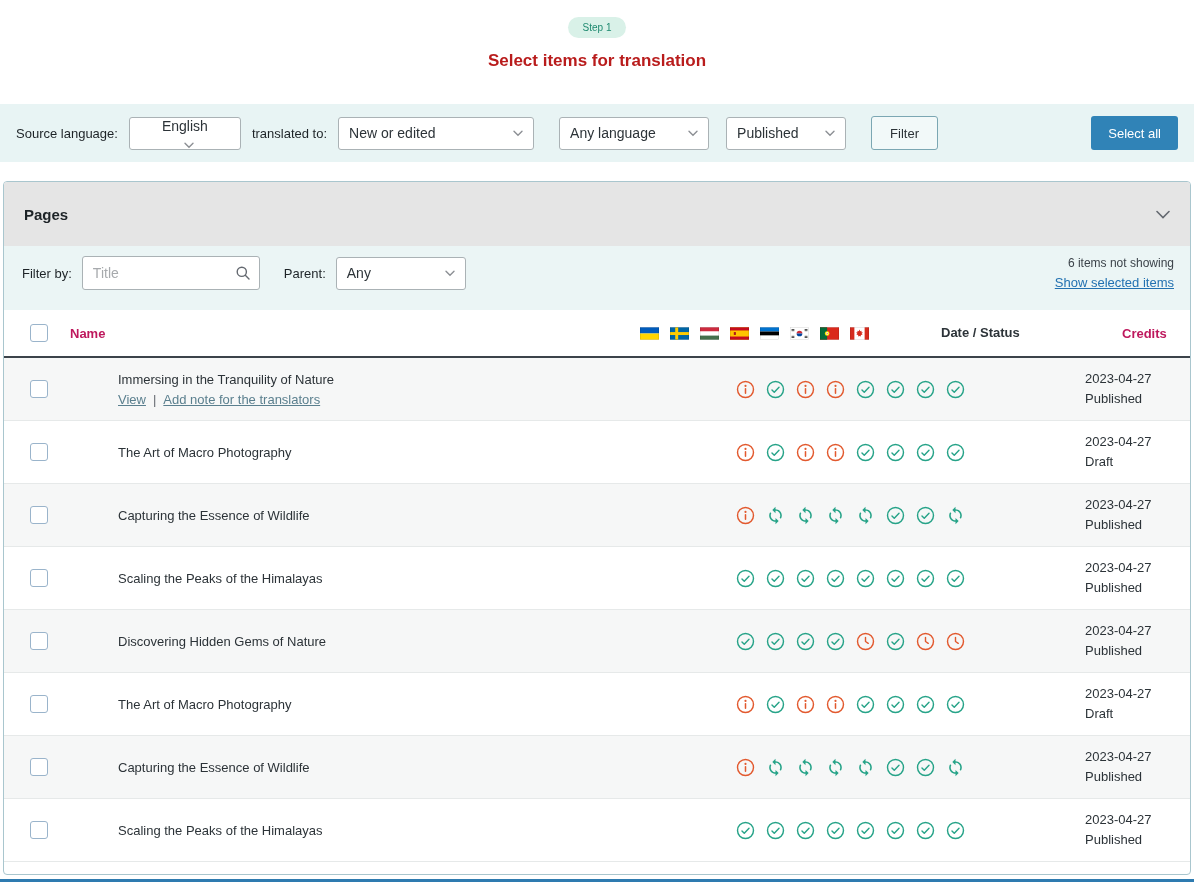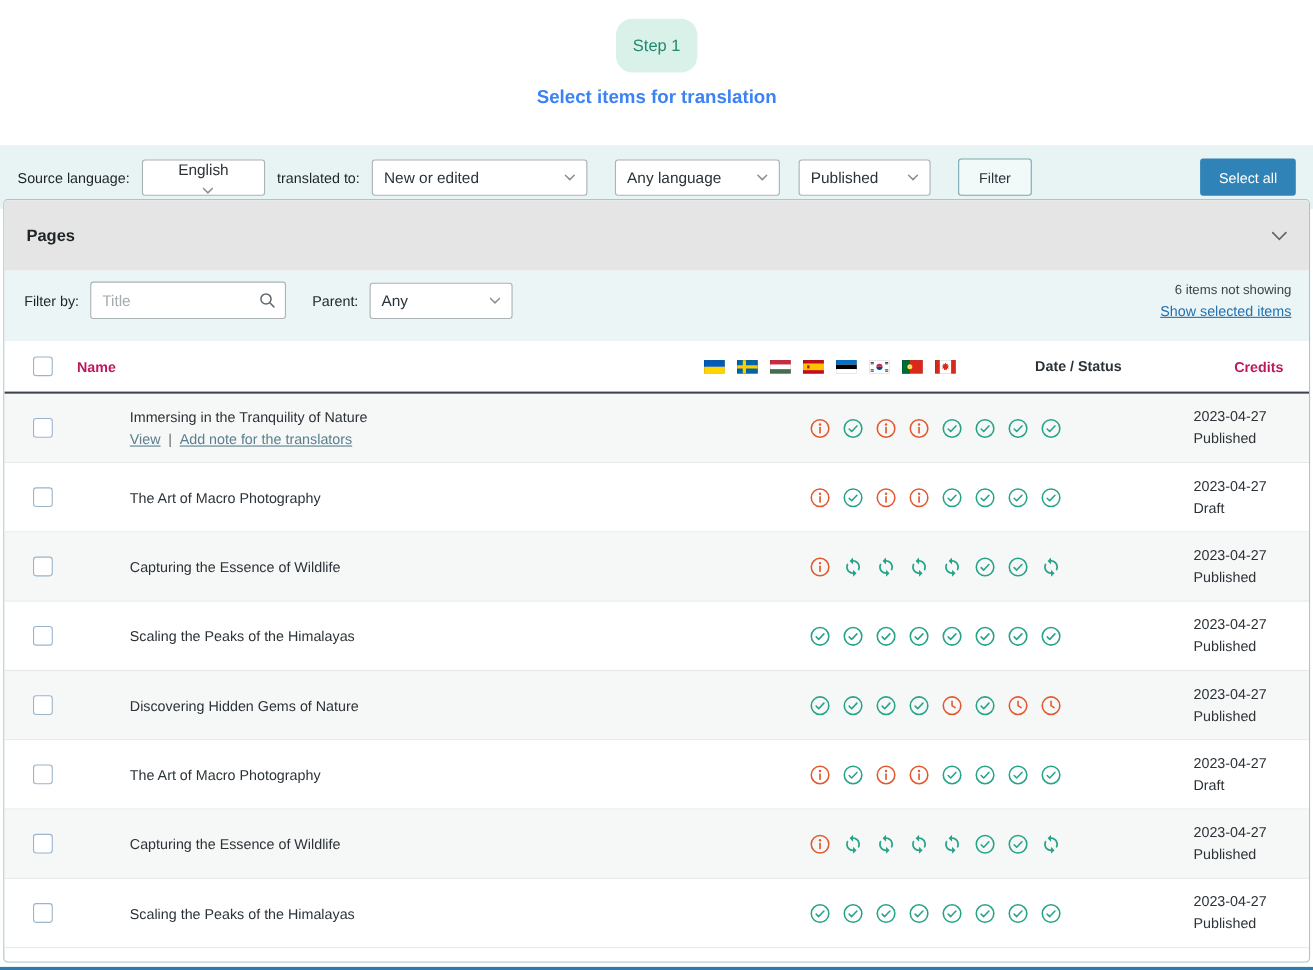--- a/index.html
+++ b/index.html
@@ -8,23 +8,23 @@
     width:1194px; height:882px; background:#fff;
     font-family:"Liberation Sans", sans-serif; font-size:13px; color:#1e1e1e;
     overflow:hidden;
   }
   .page { position:relative; width:1194px; height:882px; }
 
   
   .top-header { text-align:center; padding-top:17px; }
   .step-badge {
     display:inline-block; background:#d9f1e8; color:#1f8a70;
-    padding:16px 15px; border-radius:15px; font-size:15px;
-  }
-  .page-title { margin-top:13px; font-size:17px; font-weight:bold; color:#3b82f6; }
+    padding:5px 15px; border-radius:15px; font-size:10px;
+  }
+  .page-title { margin-top:13px; font-size:17px; font-weight:bold; color:#b91c1c; }
 
   
   .filter-bar {
     margin-top:33px; height:58px; background:#e8f4f4;
     display:flex; align-items:center; padding:0 16px; gap:11px;
   }
   .fb-label { font-size:13px; color:#1d2327; white-space:nowrap; }
   .select {
     background:#fff; border:1px solid #aab2b5; border-radius:3px; height:33px;
     display:flex; align-items:center; justify-content:space-between;

